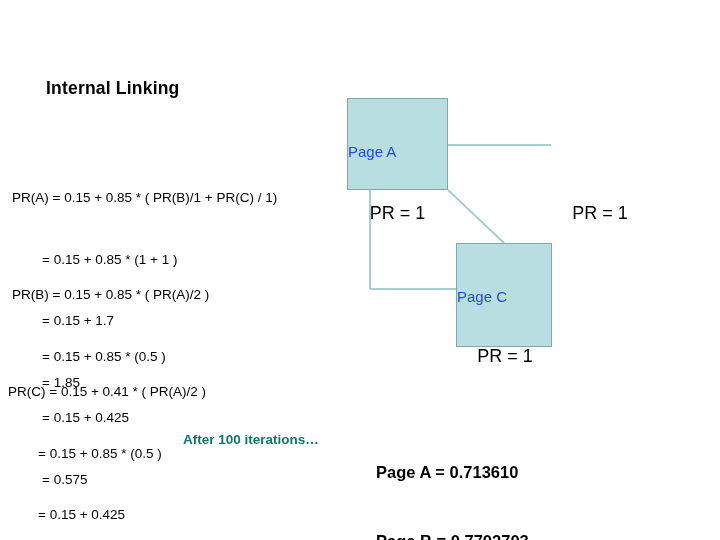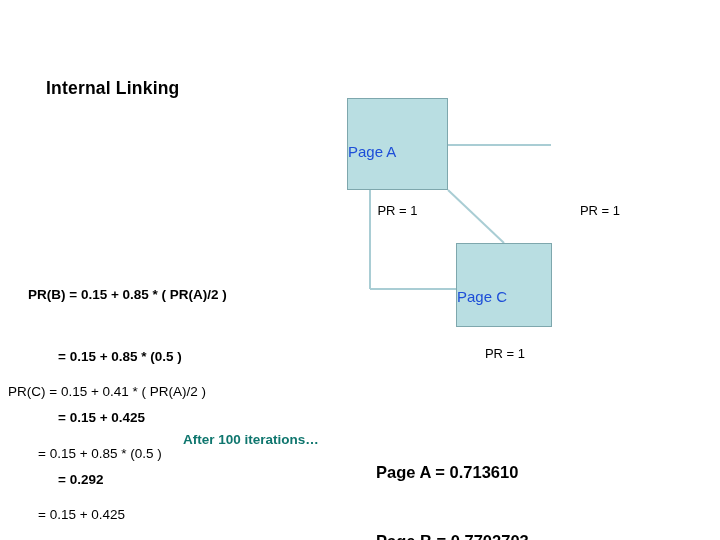--- a/index.html
+++ b/index.html
@@ -32,21 +32,21 @@
   }
 
   .formula-block {
     position: absolute;
     font-size: 13.5px;
     line-height: 20.5px;
     color: #000000;
     white-space: pre;
   }
   #formula-a { left: 12px; top: 147px; }
-  #formula-b { left: 28px; top: 244px; font-weight: bold; }
+  #formula-b { left: 12px; top: 244px; }
   #formula-c { left: 8px; top: 341px; }
 
   .formula-line { display: block; }
 
   
   .page-box {
     position: absolute;
     background: #b9dee2;
     border: 1px solid #7ea7ad;
     box-sizing: border-box;
@@ -56,34 +56,34 @@
     left: 0;
     right: 0;
     top: 38px;
     text-align: left;
     font-size: 15px;
     color: #1d4ed8;
     margin-top: 6px;
   }
   #box-a { left: 347px; top: 98px; width: 101px; height: 92px; }
   #box-b { left: 551px; top: 98px; width: 97px; height: 92px; }
-  #box-c { left: 456px; top: 243px; width: 96px; height: 84px; }
+  #box-c { left: 456px; top: 243px; width: 96px; height: 104px; }
 
   
   #connectors {
     position: absolute;
     left: 0;
     top: 0;
     width: 720px;
     height: 540px;
   }
 
   .pr-label {
     position: absolute;
-    font-size: 13px;
+    font-size: 18px;
     color: #000000;
     text-align: center;
   }
   #pr-a { left: 340px; top: 203px; width: 115px; }
   #pr-b { left: 545px; top: 203px; width: 110px; }
   #pr-c { left: 450px; top: 346px; width: 110px; }
 
   #after-iterations {
     position: absolute;
     left: 183px;
@@ -105,26 +105,32 @@
   }
   .result-line { display: block; }
 </style>
 </head>
 <body>
 
 <div id="slide">
 
   <div id="title">Internal Linking</div>
 
+  <div class="formula-block" id="formula-a">
+    <span class="formula-line">PR(A) = 0.15 + 0.85 * ( PR(B)/1 + PR(C) / 1)</span>
+    <span class="formula-line">        = 0.15 + 0.85 * (1 + 1 )</span>
+    <span class="formula-line">        = 0.15 + 1.7</span>
+    <span class="formula-line">        = 1.85</span>
+  </div>
 
   <div class="formula-block" id="formula-b">
     <span class="formula-line">PR(B) = 0.15 + 0.85 * ( PR(A)/2 )</span>
     <span class="formula-line">        = 0.15 + 0.85 * (0.5 )</span>
     <span class="formula-line">        = 0.15 + 0.425</span>
-    <span class="formula-line">        = 0.292</span>
+    <span class="formula-line">        = 0.575</span>
   </div>
 
   <div class="formula-block" id="formula-c">
     <span class="formula-line">PR(C) = 0.15 + 0.41 * ( PR(A)/2 )</span>
     <span class="formula-line">        = 0.15 + 0.85 * (0.5 )</span>
     <span class="formula-line">        = 0.15 + 0.425</span>
     
   </div>
 
   <svg id="connectors" viewBox="0 0 720 540">

